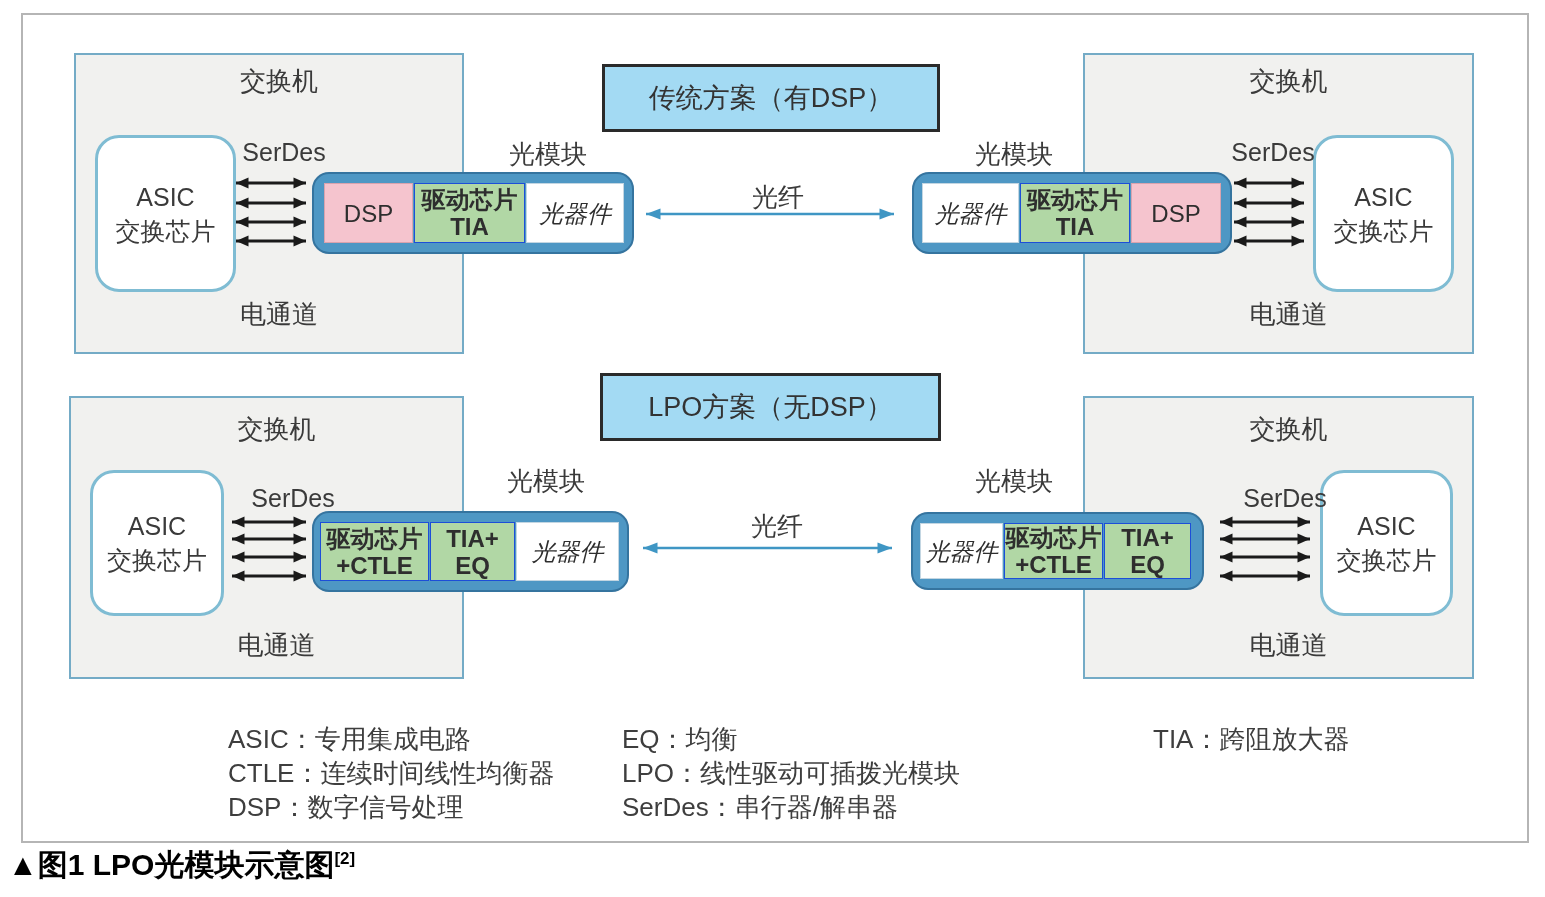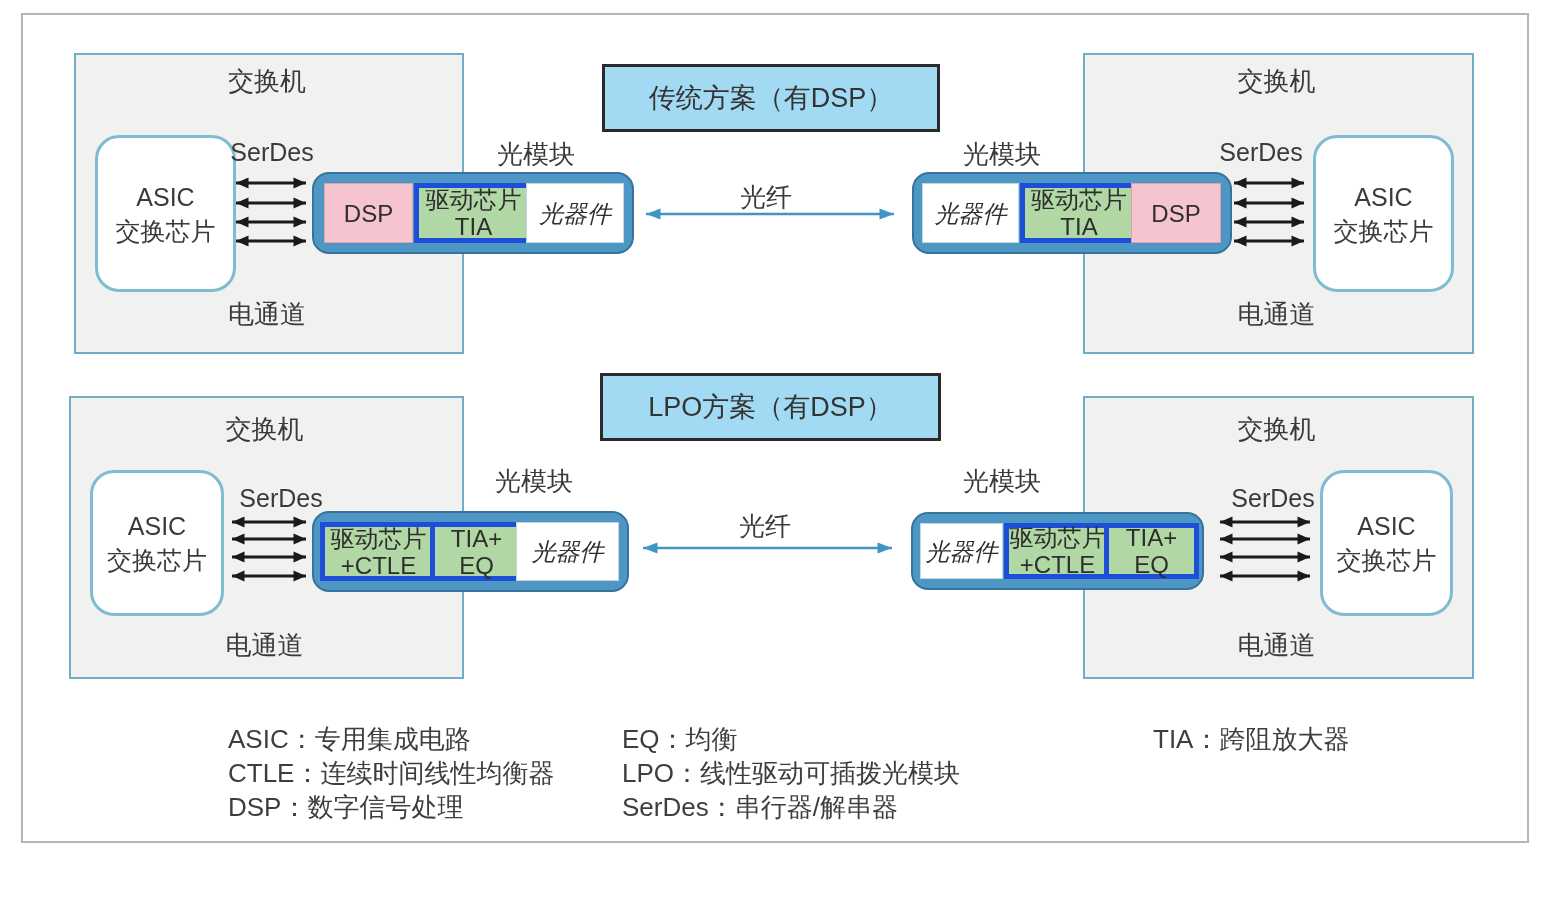--- a/index.html
+++ b/index.html
@@ -12,26 +12,26 @@
          border:2px solid var(--switch-border,#74abc6);}
   .asic{position:absolute;background:#fff;border:3px solid var(--asic-border,#7fbcd3);
         border-radius:24px;display:flex;flex-direction:column;align-items:center;
         justify-content:center;font-size:25px;line-height:34px;color:#3a3a3a;white-space:nowrap;}
   .module{position:absolute;background:var(--module-shell,#4e97c4);
         border:2px solid var(--module-shell-border,#35749f);border-radius:17px;}
   .cell{position:absolute;top:9px;bottom:9px;display:flex;flex-direction:column;
         align-items:center;justify-content:center;font-size:24px;line-height:27px;
         color:#2e2e2e;white-space:nowrap;}
   .cell.pink{background:var(--cell-pink,#f5c4ce);border:1px solid #d9a3ae;}
-  .cell.green{background:var(--cell-green,#b1d7a5);border:5px solid #1d4ed8;}
+  .cell.green{background:var(--cell-green,#b1d7a5);border:1px solid #1d4ed8;font-weight:bold;}
   .cell.white{background:#fff;border:1px solid #c3d6e2;font-style:italic;}
   .badge{position:absolute;background:var(--badge-blue,#a3daf3);border:3px solid #2a2a2a;
         border-radius:0;display:flex;align-items:center;justify-content:center;
         font-size:27px;color:#333;white-space:nowrap;}
-  .lbl{position:absolute;text-align:center;font-size:26px;color:#3a3a3a;white-space:nowrap;}
+  .lbl{position:absolute;text-align:center;font-size:26px;color:#3a3a3a;white-space:nowrap;margin-left:12px;}
   .lbl.small{font-size:25px;}
   .arrows{position:absolute;left:0;top:0;pointer-events:none;}
   .legend-col{position:absolute;font-size:26px;line-height:34px;color:#3e3e3e;white-space:nowrap;}
   .caption{position:absolute;left:8px;top:845px;font-size:30px;font-weight:bold;color:#000;white-space:nowrap;}
   .caption sup{font-size:17px;vertical-align:super;}
 </style>
 </head>
 <body>
 
 <div class="canvas">
@@ -137,21 +137,21 @@
       <span>驱动芯片</span>
       <span>+CTLE</span>
     </div>
     <div class="cell green" style="left:191px;width:85px">
       <span>TIA+</span>
       <span>EQ</span>
     </div>
   </div>
 
   <div class="badge" style="left:600px;top:373px;width:335px;height:62px">
-    <span>LPO方案（有DSP）</span>
+    <span>LPO方案（无DSP）</span>
   </div>
 
   <div class="lbl" style="left:705px;top:509px;width:120px">光纤</div>
 
   <div class="lbl" style="left:69px;top:628px;width:391px">电通道</div>
   <div class="lbl" style="left:1083px;top:628px;width:387px">电通道</div>
 
   <svg class="arrows" width="1545" height="897" viewBox="0 0 1545 897">
     <defs>
       <marker id="hk-e" markerUnits="userSpaceOnUse" markerWidth="15" markerHeight="13" refX="13.5" refY="6.5" orient="auto">
@@ -198,14 +198,17 @@
   </div>
   <div class="legend-col" style="left:622px;top:722px">
     <div><span>EQ</span><span>：</span><span>均衡</span></div>
     <div><span>LPO</span><span>：</span><span>线性驱动可插拨光模块</span></div>
     <div><span>SerDes</span><span>：</span><span>串行器/解串器</span></div>
   </div>
   <div class="legend-col" style="left:1153px;top:722px">
     <div><span>TIA</span><span>：</span><span>跨阻放大器</span></div>
   </div>
 
+  <div class="caption">
+    <span>▲图1 LPO光模块示意图</span><sup>[2]</sup>
+  </div>
 
 </div>
 
 </body></html>

